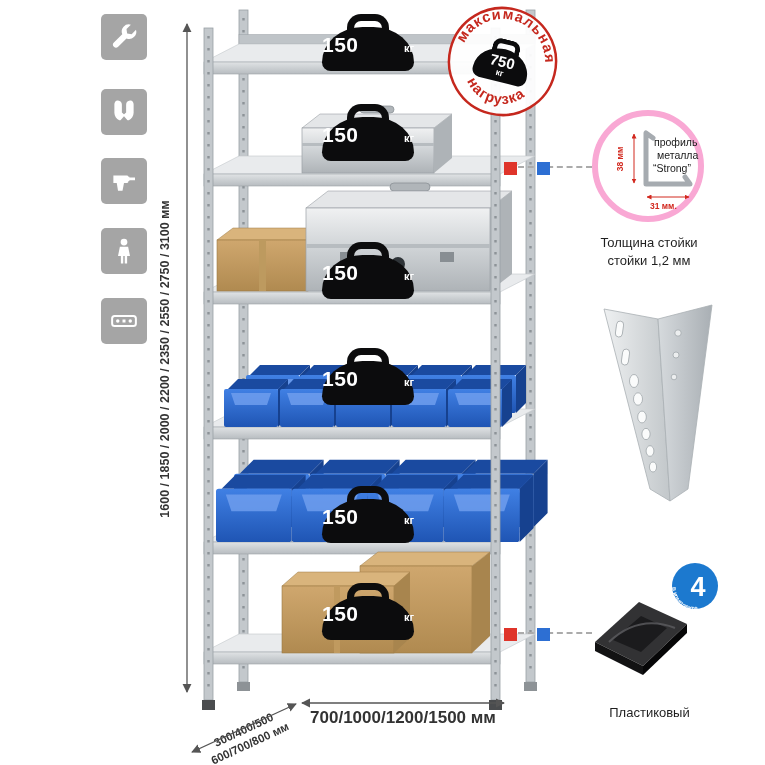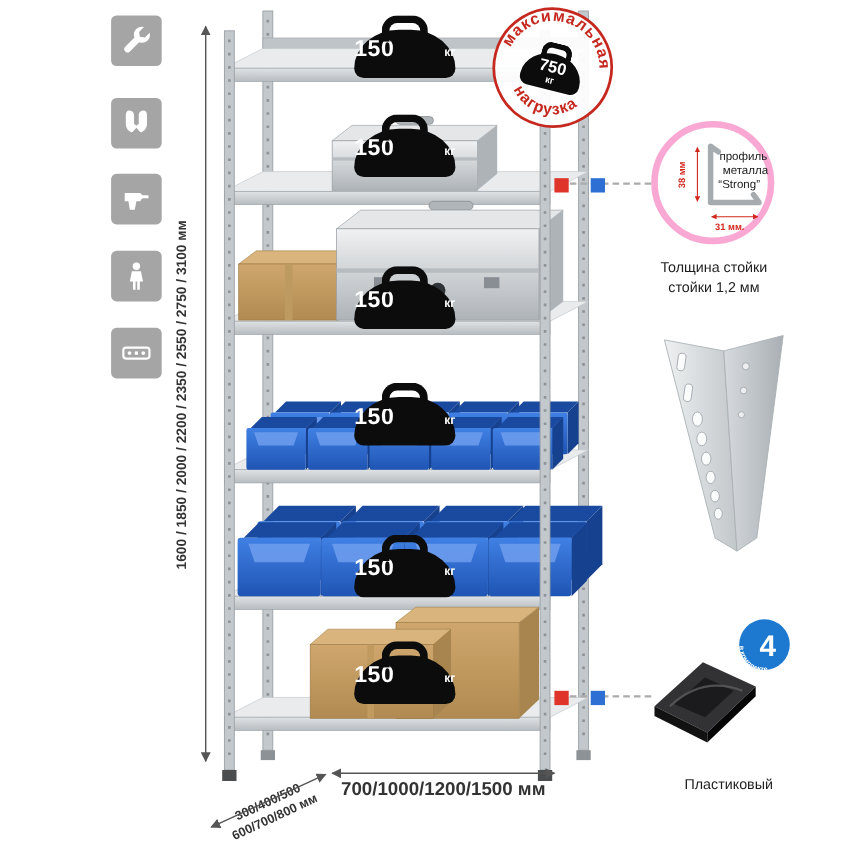--- a/index.html
+++ b/index.html
@@ -339,17 +339,17 @@
     <circle cx="27" cy="27" r="23" fill="#1c79cf"></circle>
     <defs>
         <path id="kitArc" d="M5 24 A22 22 0 0 0 38 48"></path>
       </defs>
     <text font-size="6.5" font-weight="bold" fill="#fff">
       <textPath href="#kitArc" startOffset="4">в комплекте</textPath>
     </text>
     <text x="30" y="37" text-anchor="middle" font-size="27" font-weight="bold" fill="#fff">4</text>
   </svg>
 
-  <div class="caption" style="left:585px;top:704px;width:155px">
+  <div class="caption" style="left:572px;top:704px;width:155px">
     <div>Пластиковый</div>
   </div>
 
 </div>
 
 </body></html>

